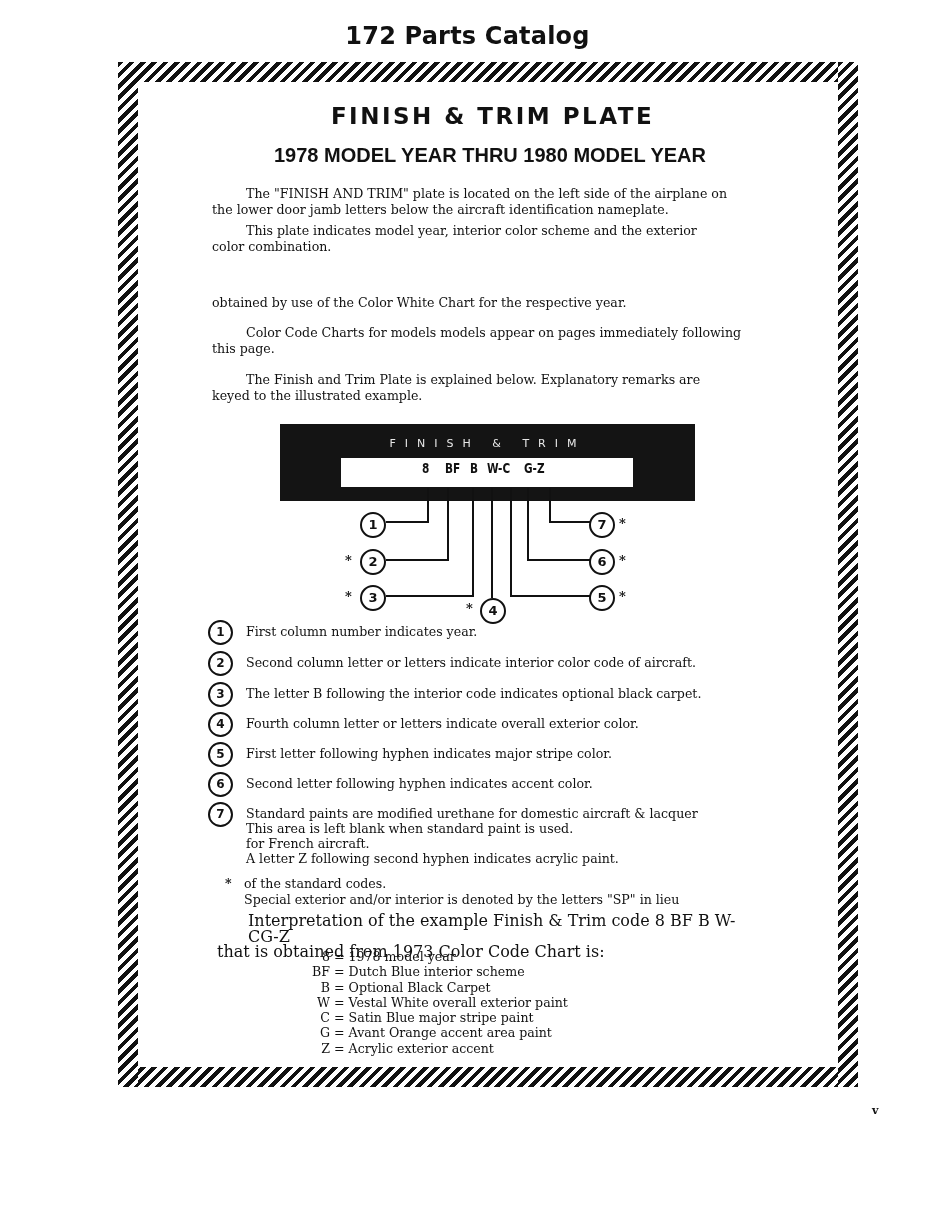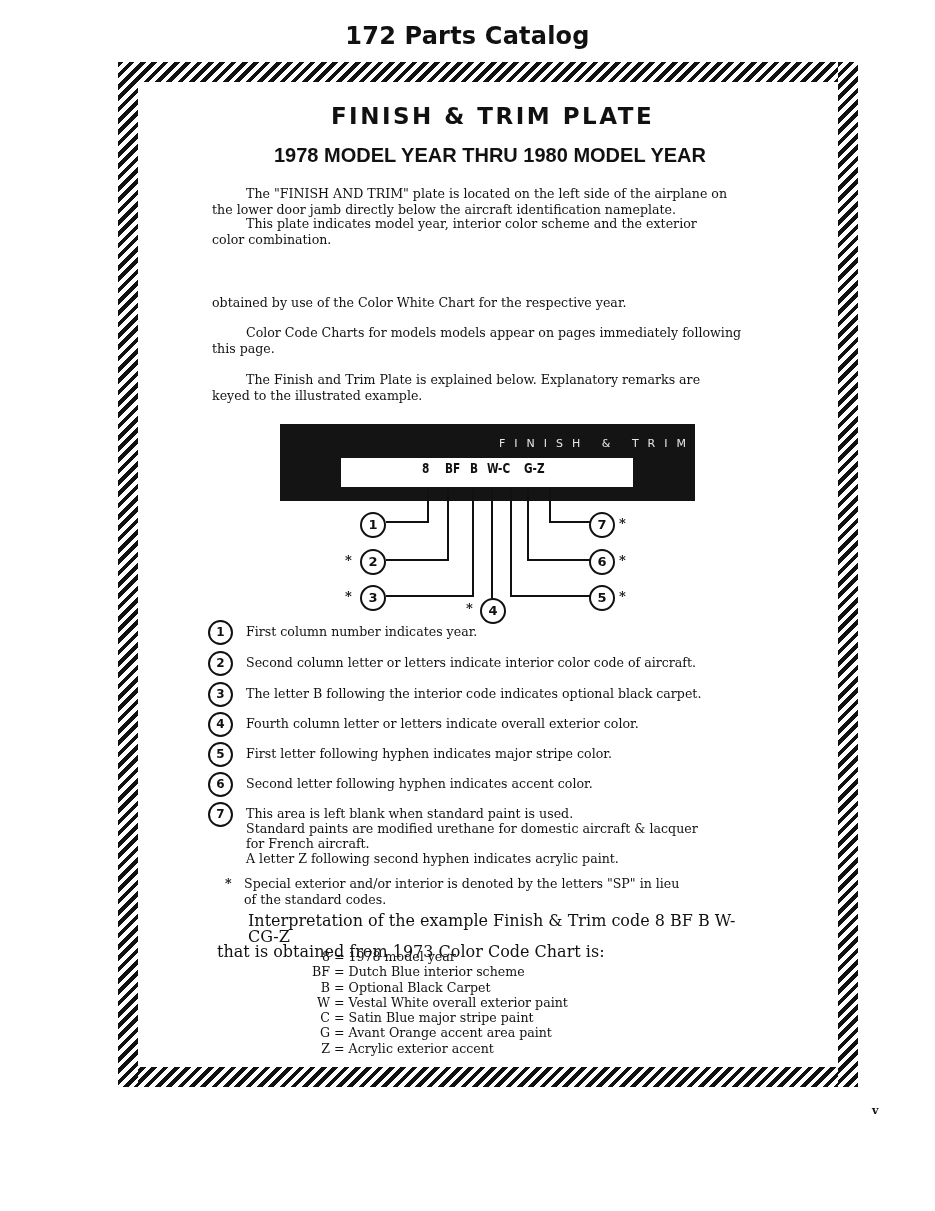--- a/index.html
+++ b/index.html
@@ -13,21 +13,21 @@
   #border-bottom { left:118px; top:1067px; width:740px; height:20px; }
   #border-left { left:118px; top:62px; width:20px; height:1025px; }
   #border-right { left:838px; top:62px; width:20px; height:1025px; }
   #title { left:0; width:985px; top:103px; text-align:center; font-family:"DejaVu Sans", sans-serif;
     font-weight:900; font-size:23px; letter-spacing:2.5px; }
   #subtitle { left:0; width:980px; top:144px; text-align:center; font-family:"Liberation Sans", sans-serif;
     font-weight:bold; font-size:20px; }
   .para { left:212px; width:575px; font-size:12.6px; line-height:15.5px; }
   .para .indent { display:inline-block; width:34px; }
   #plate { left:280px; top:424px; width:415px; height:77px; background:#141414; }
-  #plate-label { left:0; width:415px; top:13px; text-align:right; color:#e8e8e8;
+  #plate-label { left:0; width:415px; top:13px; text-align:center; color:#e8e8e8;
     font-family:"DejaVu Sans", sans-serif; font-size:11px; letter-spacing:9px; }
   #plate-window { left:61px; top:34px; width:292px; height:29px; background:#fff; }
   .code { position:absolute; top:36px; font-family:"DejaVu Sans", sans-serif; font-weight:bold;
     font-size:14px; color:#111; transform:scaleX(0.75); transform-origin:left; }
   .callout { position:absolute; width:22px; height:22px; border:2px solid #111; border-radius:50%;
     background:#fff; text-align:center; font-family:"DejaVu Sans", sans-serif; font-weight:bold;
     font-size:13px; line-height:22px; }
   .star { position:absolute; font-size:13px; font-weight:bold; }
   .key-item { left:208px; width:560px; font-size:12.6px; line-height:15px; }
   .key-num { position:absolute; left:0; top:-4px; width:21px; height:21px; border:2px solid #111;
@@ -45,23 +45,23 @@
 <div id="border-top" class="abs hatch"></div>
 <div id="border-bottom" class="abs hatch"></div>
 <div id="border-left" class="abs hatch"></div>
 <div id="border-right" class="abs hatch"></div>
 
 <div id="title" class="abs">FINISH &amp; TRIM PLATE</div>
 <div id="subtitle" class="abs">1978 MODEL YEAR THRU 1980 MODEL YEAR</div>
 
 <div class="abs para" style="top:186px">
   <span class="indent"></span><span>The "FINISH AND TRIM" plate is located on the left side of the airplane on</span><br>
-  <span>the lower door jamb directly below the aircraft identification nameplate.</span>
+  <span>the lower door jamb letters below the aircraft identification nameplate.</span>
 </div>
-<div class="abs para" style="top:216px">
+<div class="abs para" style="top:223px">
   <span class="indent"></span><span>This plate indicates model year, interior color scheme and the exterior</span><br>
   <span>color combination.</span>
 </div>
 <div class="abs para" style="top:279px">
   <span class="indent"></span><br>
   <span>obtained by use of the Color White Chart for the respective year.</span>
 </div>
 <div class="abs para" style="top:325px">
   <span class="indent"></span><span>Color Code Charts for models models appear on pages immediately following</span><br>
   <span>this page.</span>
@@ -127,32 +127,32 @@
   <div class="key-num">5</div>
   <div class="key-text">First letter following hyphen indicates major stripe color.</div>
 </div>
 <div class="abs key-item" style="top:776px">
   <div class="key-num">6</div>
   <div class="key-text">Second letter following hyphen indicates accent color.</div>
 </div>
 <div class="abs key-item" style="top:806px;height:60px">
   <div class="key-num">7</div>
   <div class="key-text">
+    <div>Standard paints are modified urethane for domestic aircraft &amp; lacquer</div>
     <div>This area is left blank when standard paint is used.</div>
-    <div>Standard paints are modified urethane for domestic aircraft &amp; lacquer</div>
     <div>for French aircraft.</div>
     <div>A letter Z following second hyphen indicates acrylic paint.</div>
   </div>
 </div>
 
 <div class="abs" style="left:225px;top:876px;font-size:12.6px;line-height:15.5px;">
   <span class="abs" style="left:0;top:0;font-weight:bold">*</span>
   <div style="padding-left:19px;width:520px">
+    <div>of the standard codes.</div>
     <div>Special exterior and/or interior is denoted by the letters "SP" in lieu</div>
-    <div>of the standard codes.</div>
   </div>
 </div>
 
 <div class="abs" style="left:217px;top:913px;font-size:16px;line-height:15.5px;width:540px">
   <div style="padding-left:31px">Interpretation of the example Finish &amp; Trim code 8 BF B W-CG-Z</div>
   <div>that is obtained from 1973 Color Code Chart is:</div>
 </div>
 
 <div class="abs interp" style="top:949px">
   <div><span style="display:inline-block;width:34px;text-align:right">8</span> = <span>1978 model year</span></div>

